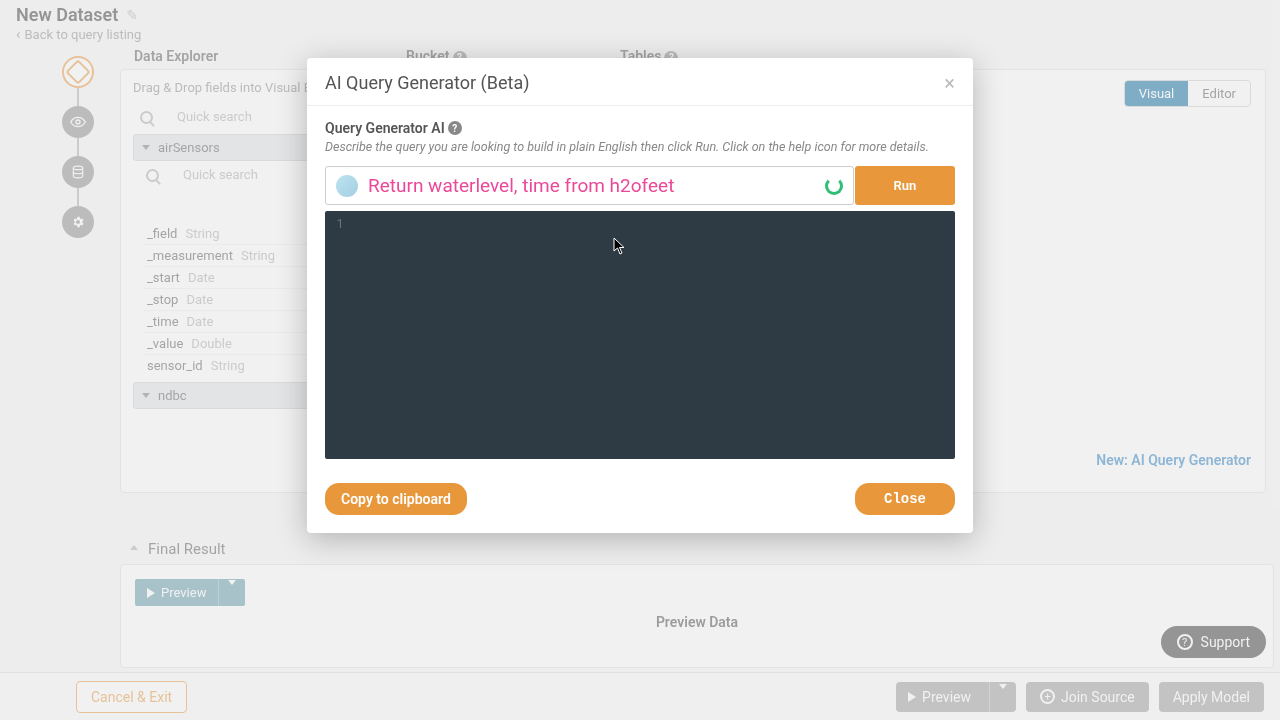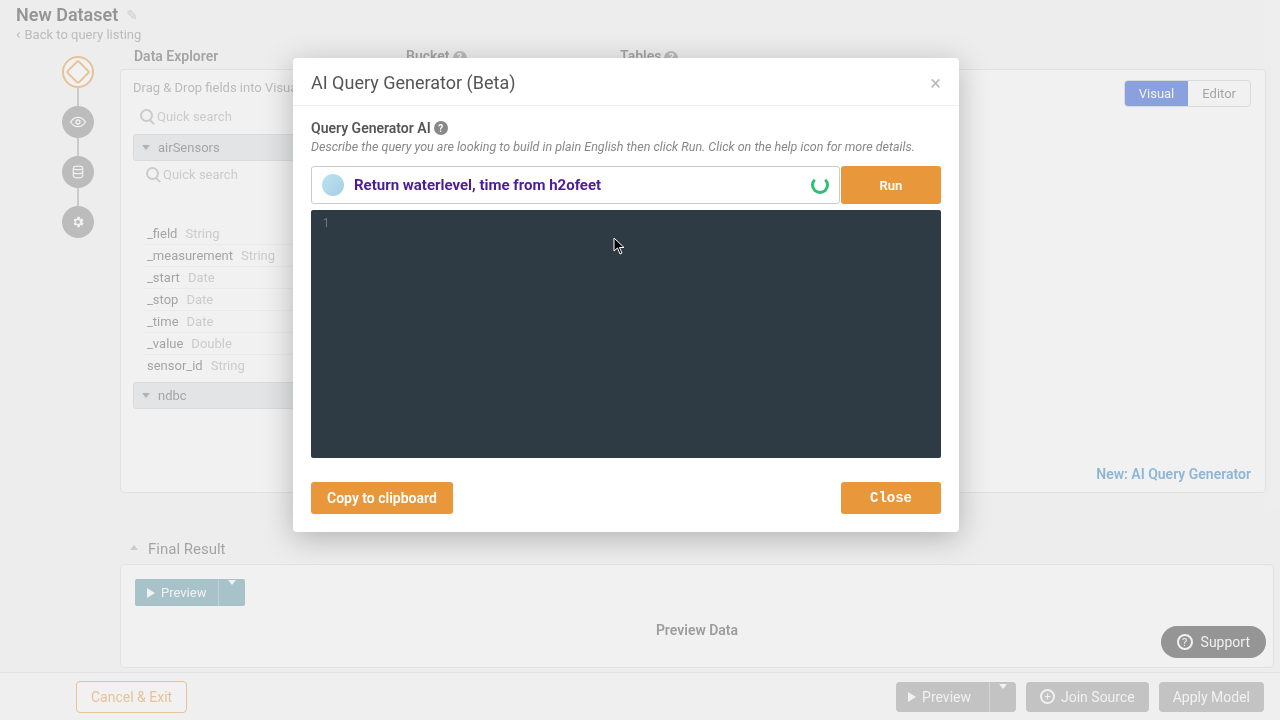--- a/index.html
+++ b/index.html
@@ -94,53 +94,53 @@
     margin-top:2px;
     position:relative;
     height: 424px;
   }
   .drag-hint{ color:#888; font-size:13px; }
   .vis-editor{
     position:absolute; top:10px; right:14px;
     display:flex; border:1px solid #ccc;border-radius:4px;overflow:hidden;
   }
   .vis-editor div{padding:5px 14px;font-size:13px;}
-  .vis-editor .active{background:#1d4ed8;color:#fff;}
+  .vis-editor .active{background:#0369a1;color:#fff;}
   
   .tree{width:185px;margin-top:8px;}
   .search-row{
-    display:flex;align-items:flex-start;gap:4px;color:#aaa;border:1px solid transparent;
+    display:flex;align-items:flex-end;gap:24px;color:#aaa;border:1px solid transparent;
     padding:5px 6px;font-size:13px;
   }
   .mag{width:13px;height:13px;border:2px solid #aaa;border-radius:50%;position:relative;}
   .mag::after{content:"";position:absolute;width:6px;height:2px;background:#aaa;bottom:-3px;right:-4px;transform:rotate(45deg);}
   .tree-node{
     background:#dfe2e6;border:1px solid #ccc;border-radius:3px;
     padding:5px 8px;margin-top:4px; display:flex;align-items:center;gap:8px;color:#555;font-size:13px;
   }
   .chev{width:0;height:0;border-left:4px solid transparent;border-right:4px solid transparent;}
   .chev.down{border-top:5px solid #777;}
   .fields{padding:2px 0 2px 10px;margin-top:33px;}
   .field-row{display:flex;align-items:center;gap:8px;padding:3px 4px;border-bottom:1px solid #f0f0f0;font-size:13px;}
   .field-row:last-child{border-bottom:none;}
   .field-name{color:#555;}
   .field-type{color:#aaa;}
-  .ai-link{position:absolute;bottom:10px;right:14px;color:#227cc2;font-weight:600;font-size:14px;}
+  .ai-link{position:absolute;bottom:24px;right:14px;color:#227cc2;font-weight:600;font-size:14px;}
   
   .final-area{
     position:absolute;left:120px;right:6px;bottom:50px;height:136px;
   }
   .final-head{display:flex;align-items:center;gap:10px;font-size:15px;color:#555;padding:6px 10px;}
   .final-body{background:#fff;border:1px solid #ddd;border-radius:4px;height:104px;padding:14px;}
   .preview-pill{display:inline-flex;align-items:center;background:#5d98a8;color:#fff;border-radius:2px;overflow:hidden;}
   .preview-pill .p-left{display:flex;align-items:center;gap:6px;padding:6px 12px;}
   .preview-pill .p-right{padding:6px 9px;border-left:1px solid rgba(255,255,255,.3);}
   .play{width:0;height:0;border-top:5px solid transparent;border-bottom:5px solid transparent;border-left:8px solid #fff;}
   .play.dark{border-left-color:#444;}
-  .preview-title{text-align:center;font-weight:600;color:#444;margin-top:16px;font-size:14px;}
+  .preview-title{text-align:center;font-weight:600;color:#444;margin-top:8px;font-size:14px;}
   
   .footer{
     position:absolute;left:0;right:0;bottom:0;height:48px;border-top:1px solid #ddd;
     background:#fbfbfb;display:flex;align-items:center;padding:0 16px 0 76px;gap:10px;
   }
   .btn{border-radius:4px;padding:7px 14px;font-size:14px;display:inline-flex;align-items:center;gap:6px;}
   .btn.outline-o{border:1px solid #e8973b;color:#e8973b;background:#fff;}
   .btn.grey{background:#999;color:#fff;}
   .btn.orange{background:#e8973b;color:#fff;}
   .btn.split{padding:0;overflow:hidden;}
@@ -150,39 +150,39 @@
   .footer .spacer{flex:1;}
   
   .support{
     position:absolute;right:14px;bottom:62px;background:#333;color:#fff;border-radius:18px;
     padding:8px 16px;display:flex;align-items:center;gap:8px;font-size:14px;
   }
   .support-q{width:16px;height:16px;border:2px solid #fff;border-radius:50%;display:flex;align-items:center;justify-content:center;font-size:11px;}
   
   .overlay{position:absolute;inset:0;background:rgba(230,230,230,.55);}
   .modal{
-    position:absolute;left:293px;top:58px;width:666px;background:#fff;border-radius:4px;
+    position:absolute;left:307px;top:58px;width:666px;background:#fff;border-radius:4px;
     box-shadow:0 6px 30px rgba(0,0,0,.25);
   }
   .modal-head{display:flex;align-items:center;justify-content:space-between;padding:14px 18px 12px;border-bottom:1px solid #eee;}
   .modal-title{font-size:18px;color:#555;}
   .close-x{color:#bbb;font-size:20px;line-height:1;}
   .modal-body{padding:14px 18px 6px 18px;}
   .section-label{font-size:14px;font-weight:600;color:#555;display:flex;align-items:center;}
   .section-desc{color:#888;font-style:italic;font-size:12.5px;margin-top:3px;}
   .input-row{display:flex;gap:0;margin-top:12px;}
   .input-box{flex:1;border:1px solid #ccc;border-radius:3px;padding:7px 10px;display:flex;align-items:center;gap:10px;position:relative;}
   .ai-icon{width:22px;height:22px;border-radius:50%;background:linear-gradient(135deg,#9fd6ea,#7ebad5);opacity:.7;}
-  .input-text{color:#4c1d95;font-size:15px;font-weight:bold;}
+  .input-text{color:#ec4899;font-size:19px;}
   .spinner{position:absolute;right:10px;top:50%;transform:translateY(-50%);width:18px;height:18px;border:3px solid #2fbf76;border-top-color:transparent;border-radius:50%;}
   .run-btn{background:#e8973b;color:#fff;border-radius:3px;font-weight:600;display:flex;align-items:center;justify-content:center;width:100px;margin-left:1px;}
   .code-area{margin-top:6px;background:#2e3a44;height:248px;border-radius:2px;position:relative;}
   .gutter{position:absolute;left:0;top:0;bottom:0;width:30px;color:#6b7680;font-size:12px;padding-top:6px;text-align:center;}
   .modal-foot{display:flex;justify-content:space-between;padding:18px;}
-  .btn.orange2{background:#e8973b;color:#fff;border-radius:3px;padding:8px 16px;font-weight:600;}
+  .btn.orange2{background:#e8973b;color:#fff;border-radius:14px;padding:8px 16px;font-weight:600;}
   .btn.orange2.small{min-width:100px;text-align:left;justify-content:center;font-family:Liberation Mono, monospace;}
   
   .cursor{position:absolute;left:613px;top:237px;font-size:15px;color:#000;pointer-events:none;}
 </style>
 </head>
 <body>
 
 <div class="header">
   <div class="title-row">
     <span class="page-title">New Dataset</span>

